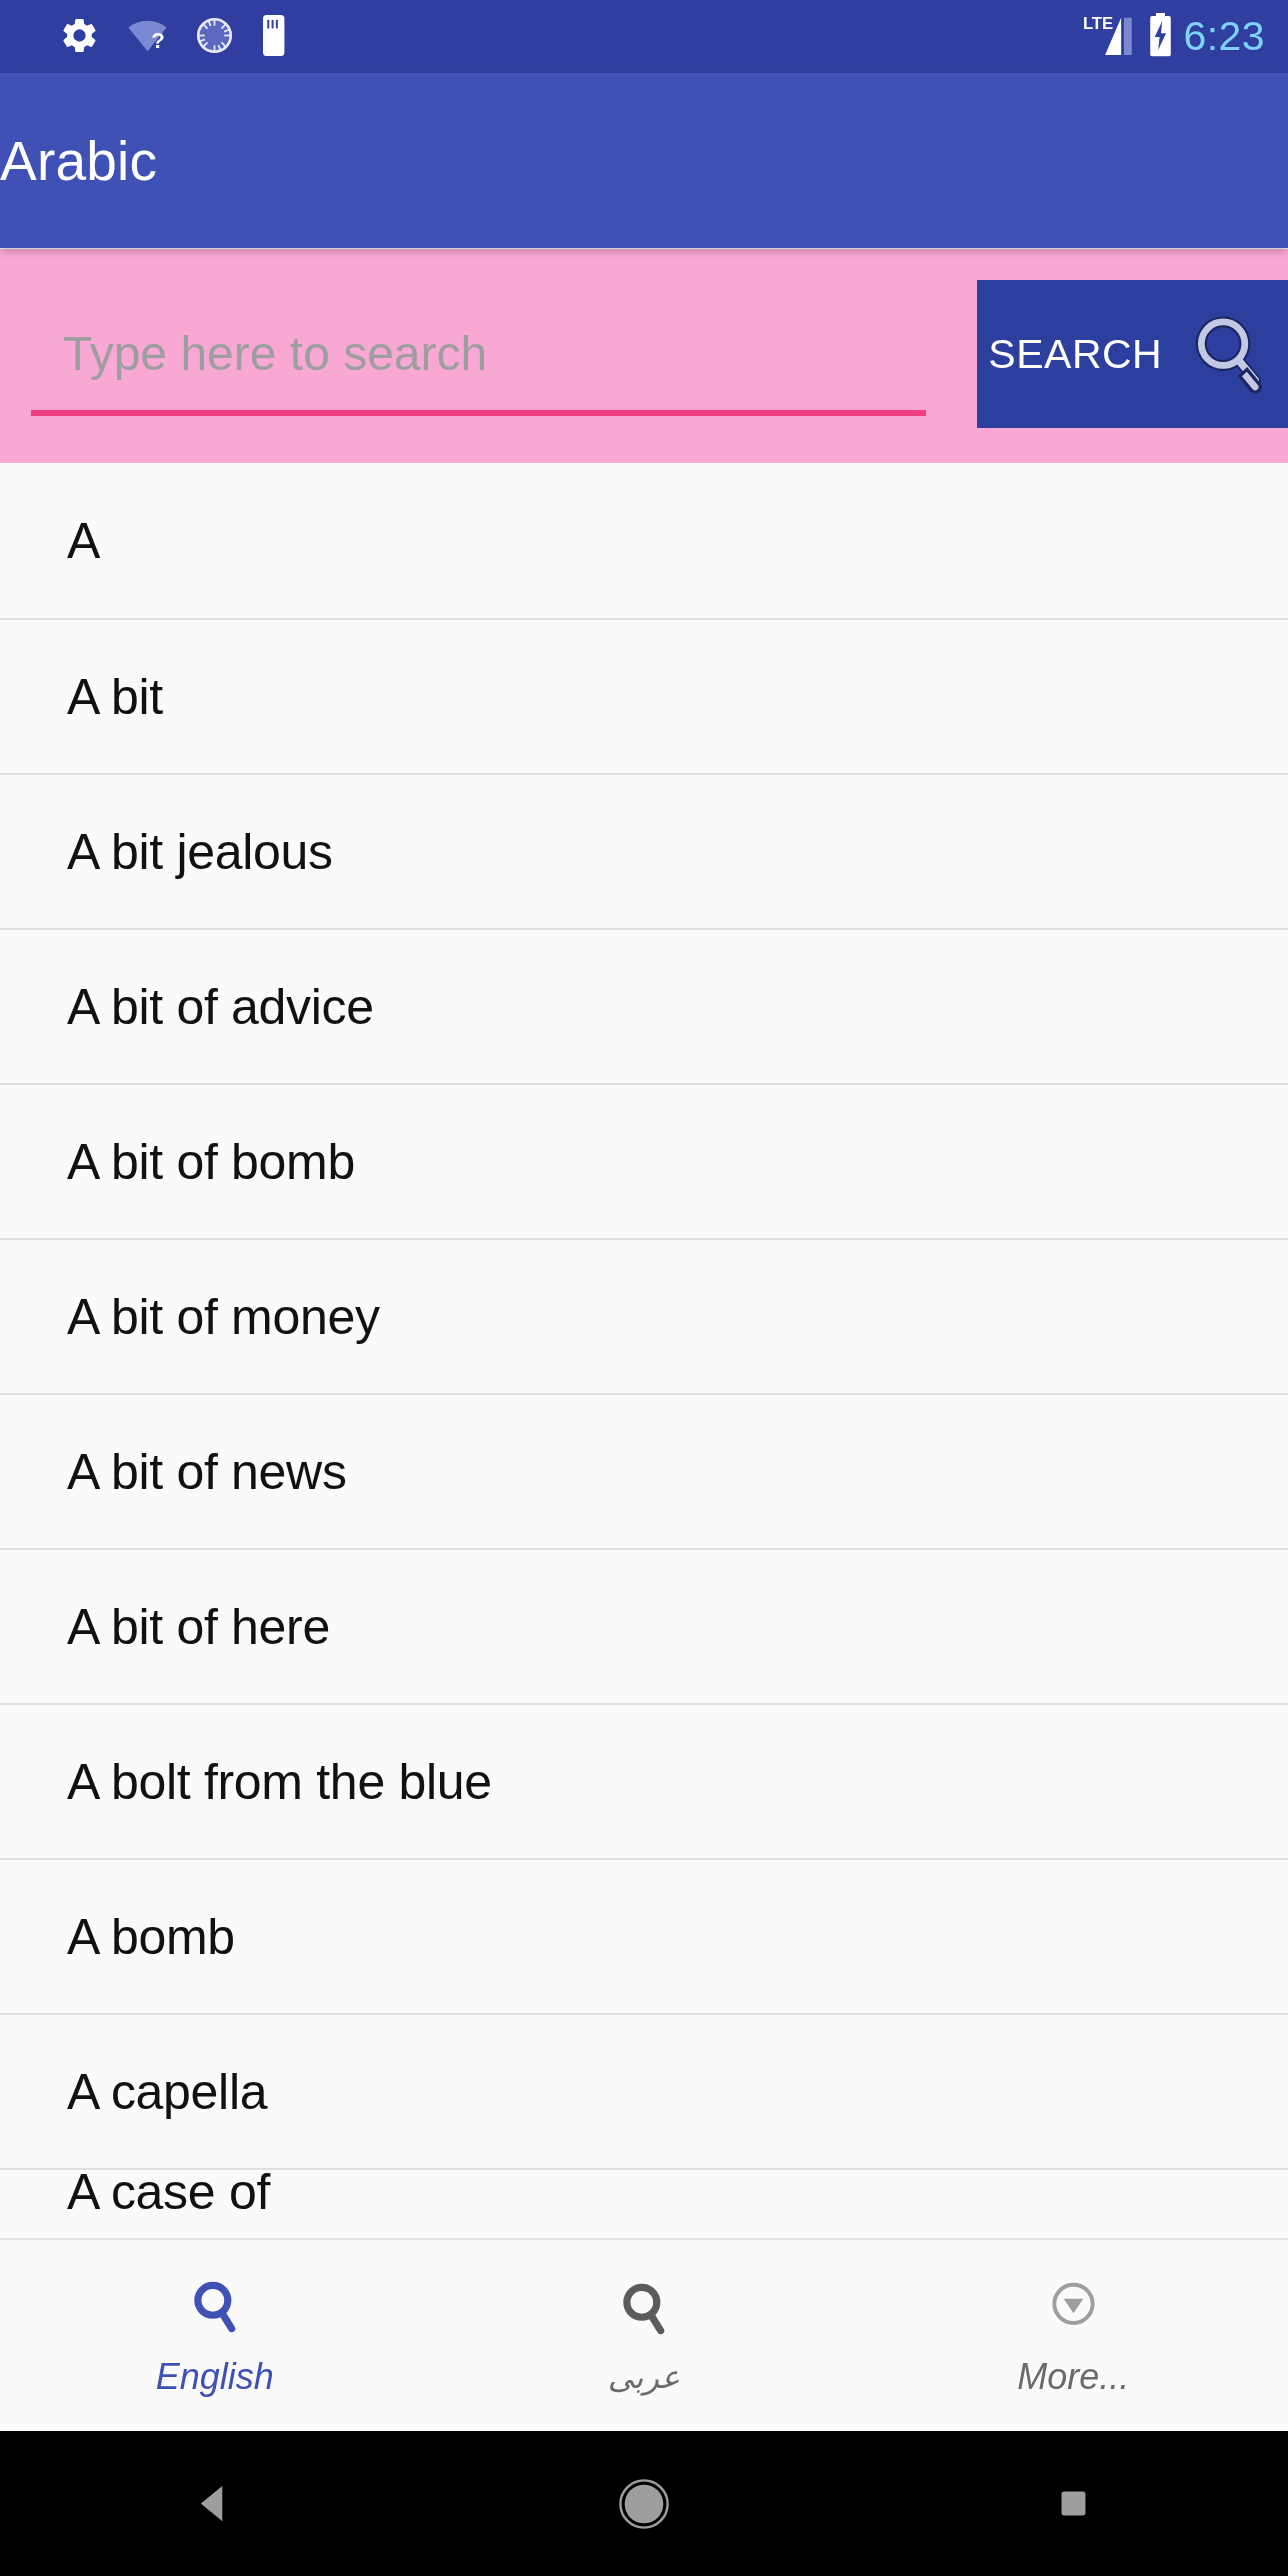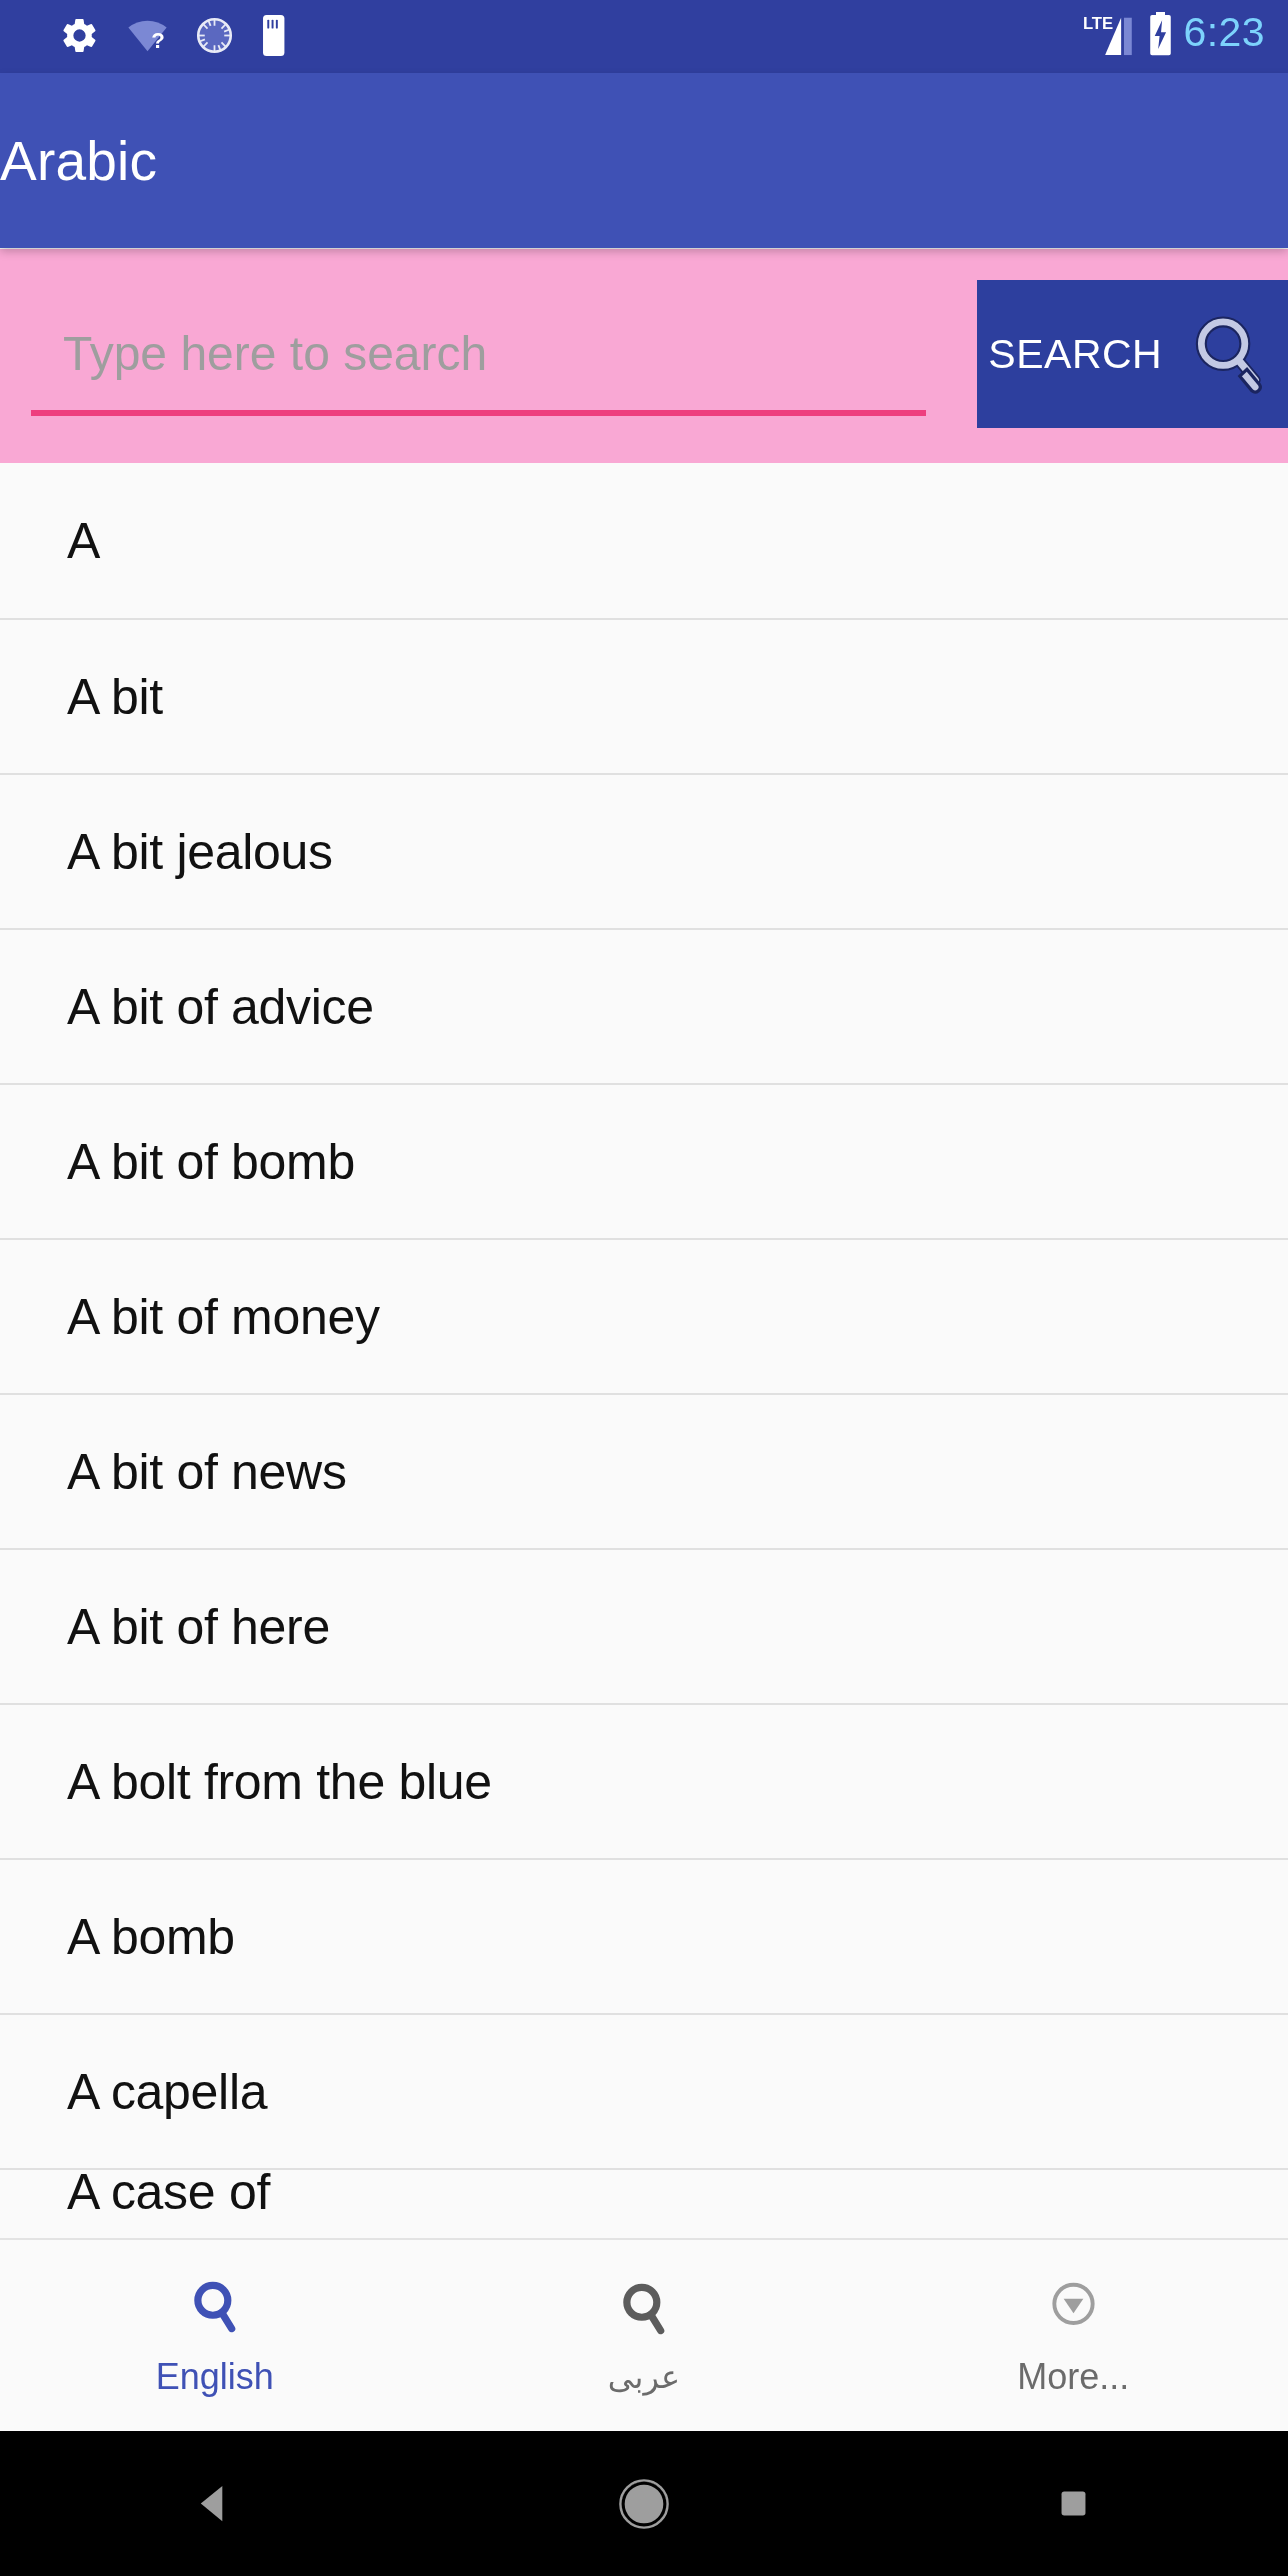--- a/index.html
+++ b/index.html
@@ -12,21 +12,21 @@
   .phone { position:relative; width:1288px; height:2576px; background:#fafafa; }
 
   
   .status-bar {
     position:absolute; top:0; left:0; width:1288px; height:73px;
     background:#303f9f;
     display:flex; align-items:center; justify-content:space-between;
     padding:0 23px 0 59px;
   }
   .status-left { display:flex; align-items:center; gap:27px; }
-  .status-right { display:flex; gap:1px; }
+  .status-right { display:flex; align-items:center; gap:1px; }
   .sb-icon { display:block; }
   .sb-time {
     color:#7dd3fc; font-size:41px; font-weight:400; letter-spacing:0.4px;
     margin-left:9px; line-height:1;
   }
 
   
   .app-bar {
     position:absolute; top:73px; left:0; width:1288px; height:175px;
     background:#3f51b5;
@@ -85,21 +85,21 @@
   .list-item + .list-item { border-top:2.7px solid #e0e0e0; }
   .list-item-label { font-size:50px; color:#111111; font-weight:400; letter-spacing:-0.3px; }
   .list-item.partial { height:54px; overflow:hidden; align-items:flex-start; }
   .list-item.partial .list-item-label { position:relative; top:-7.2px; }
 
   
   .bottom-nav {
     position:absolute; bottom:145px; left:0; width:1288px; height:193px;
     background:#fafafa;
     border-top:2.7px solid #e3e3e3;
-    display:flex; align-items:center;
+    display:flex; align-items:center;font-style:italic;
   }
   .nav-tab {
     flex:1; height:100%;
     display:flex; flex-direction:column; align-items:center; justify-content:center;
     gap:18px; cursor:pointer;
   }
   .nav-icon { display:block; height:64px; }
   .nav-label { font-size:36px; line-height:1; }
   .nav-tab.active .nav-label { color:#3f51b5; }
   .nav-tab .nav-label { color:#6b6b6b; }

